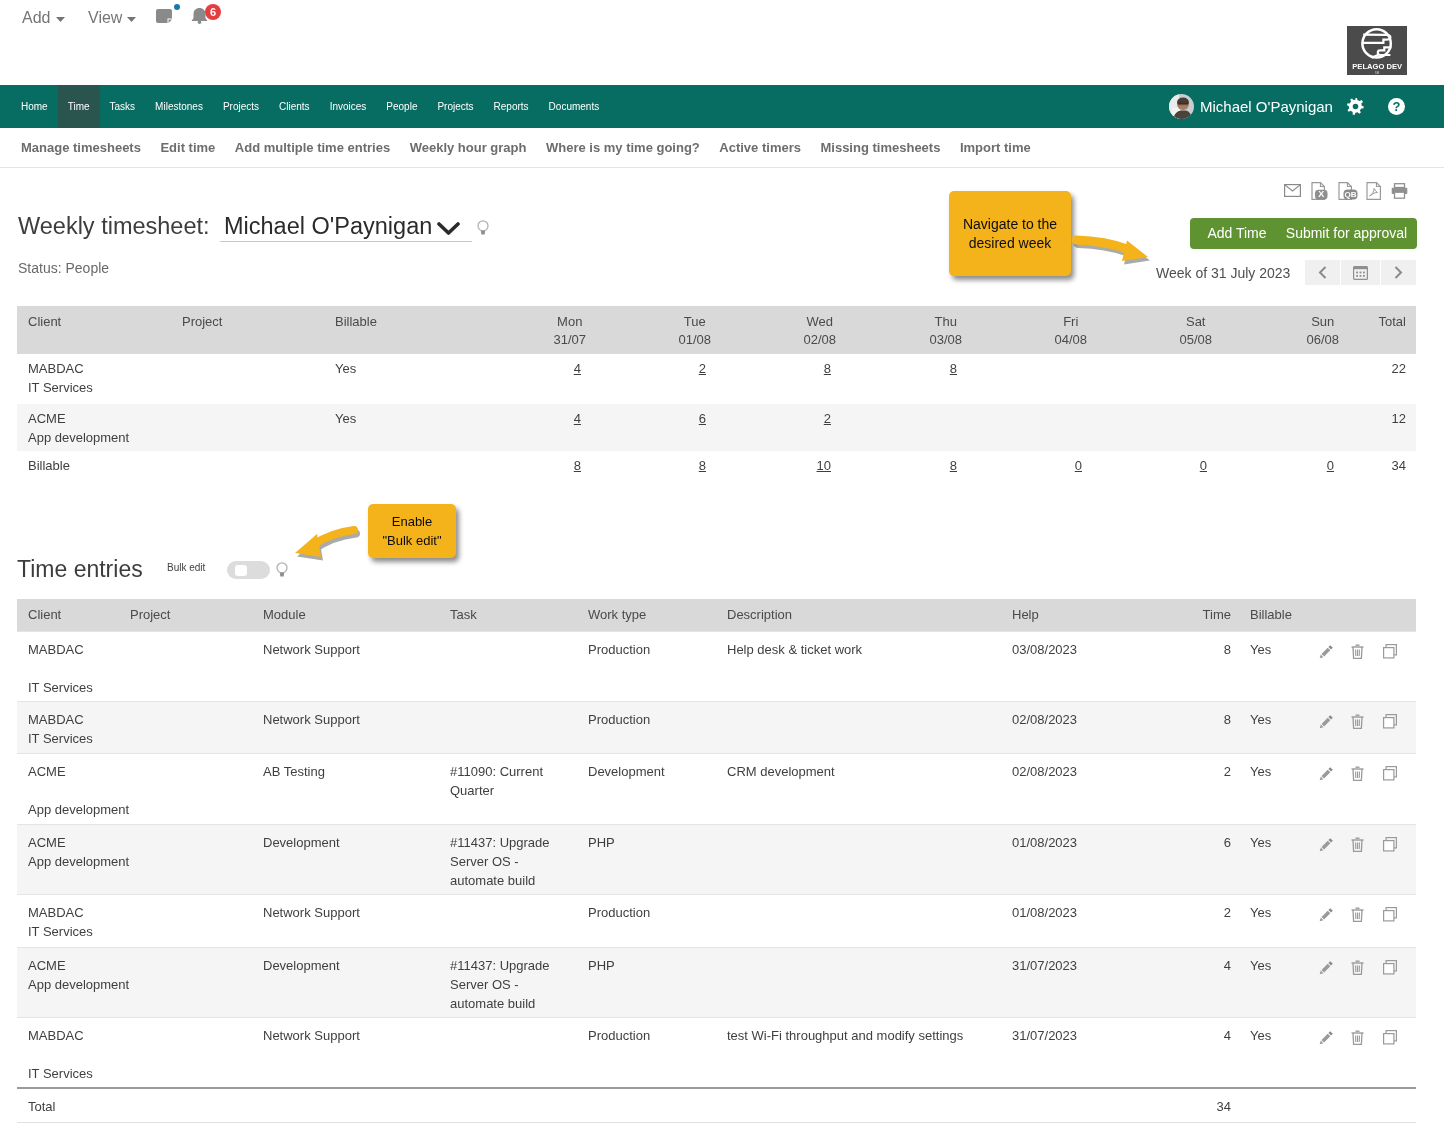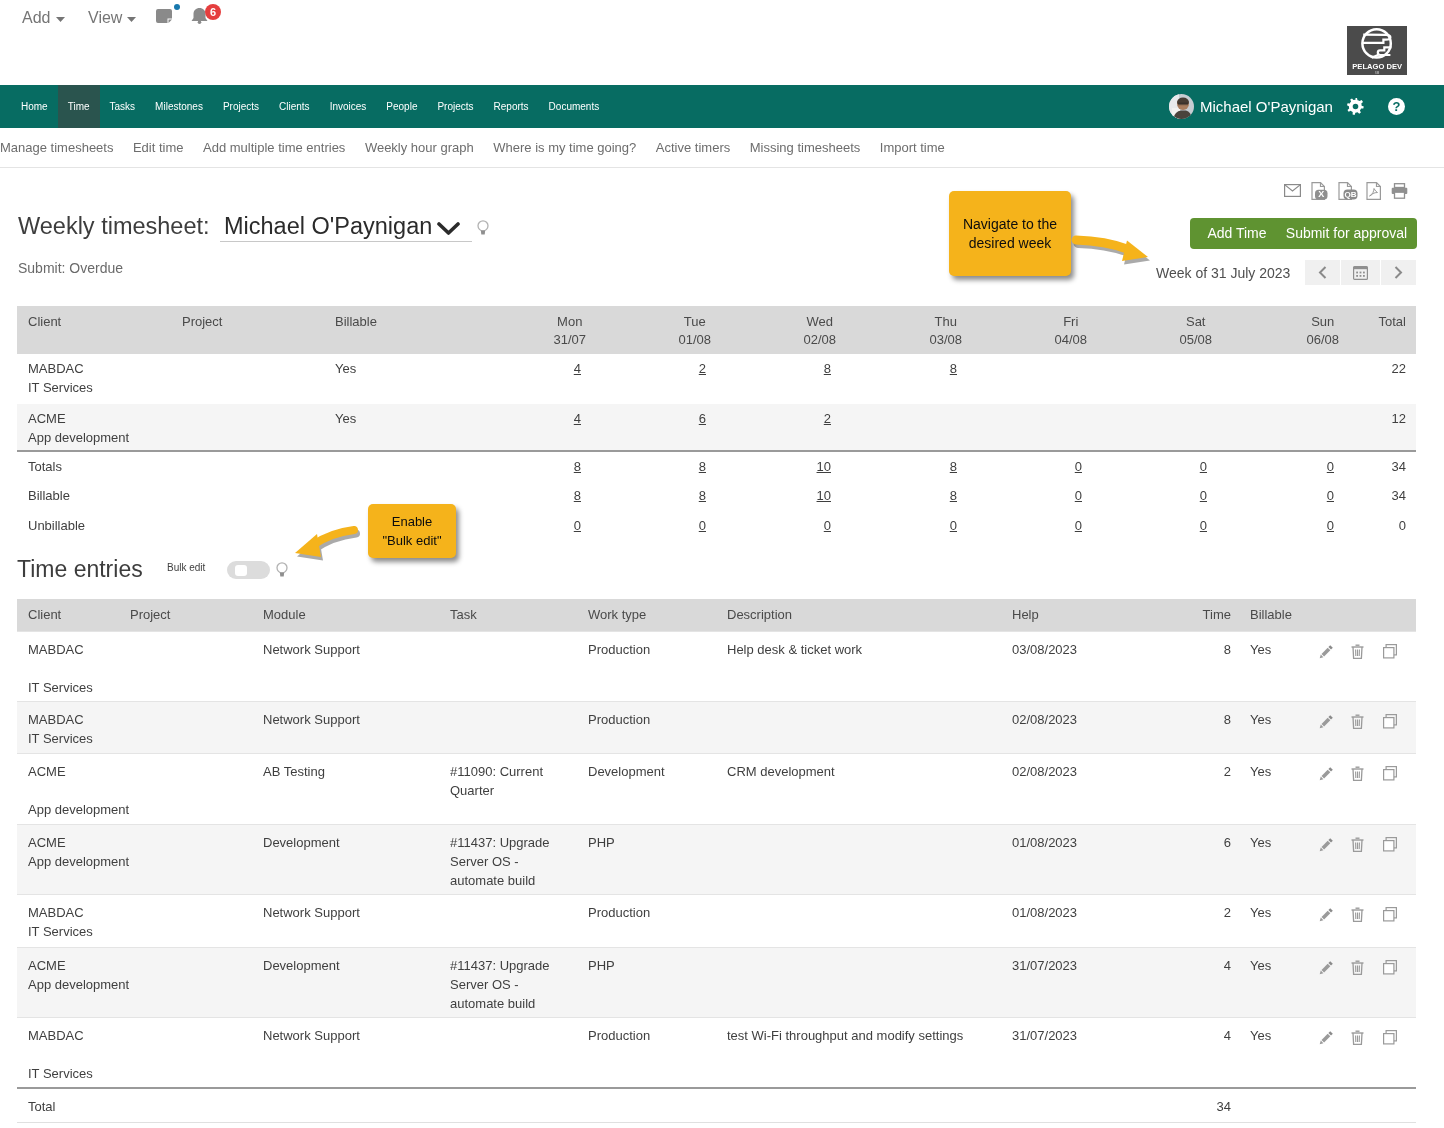--- a/index.html
+++ b/index.html
@@ -112,21 +112,21 @@
 </svg>
 </div>
 <div class="uname">Michael O'Paynigan</div>
 
 <svg class="abs" style="left:1347px;top:98px;" width="17" height="17" viewBox="0 0 17 17">
   <path fill="#fff" d="M8.5 0 L10 0 L10.5 2.2 A6.5 6.5 0 0 1 12.6 3.1 L14.7 2 L16 3.9 L14.3 5.5 A6.5 6.5 0 0 1 14.6 7.7 L16.8 8.5 L16.3 10.5 L14.1 10.5 A6.5 6.5 0 0 1 12.9 12.4 L13.9 14.5 L12.2 15.8 L10.6 14.2 A6.5 6.5 0 0 1 8.4 14.7 L7.6 16.9 L5.6 16.4 L5.7 14.1 A6.5 6.5 0 0 1 3.8 12.8 L1.6 13.7 L0.5 11.9 L2.2 10.4 A6.5 6.5 0 0 1 1.9 8.2 L0 7.2 L0.6 5.3 L2.8 5.4 A6.5 6.5 0 0 1 4.1 3.6 L3.2 1.4 L5 0.4 L6.4 2.1 A6.5 6.5 0 0 1 8.5 1.8 Z M8.5 5.7 A2.8 2.8 0 1 0 8.5 11.3 A2.8 2.8 0 1 0 8.5 5.7 Z"></path>
 </svg>
 
 <div class="abs" style="left:1388px;top:98px;width:17px;height:17px;border-radius:50%;background:#fff;color:#076c62;font-weight:bold;font-size:13px;text-align:center;line-height:17px;">?</div>
 
-<div class="subnav" style="">
+<div class="subnav" style="padding-left:21px;font-weight:bold;">
   <a>Manage timesheets</a>
     <a>Edit time</a>
     <a>Add multiple time entries</a>
     <a>Weekly hour graph</a>
     <a>Where is my time going?</a>
     <a>Active timers</a>
     <a>Missing timesheets</a>
     <a>Import time</a>
 </div>
 
@@ -161,21 +161,21 @@
 <div class="abs" style="left:224px;top:213px;font-size:23.5px;color:#2b2b2b;">Michael O'Paynigan</div>
 <svg class="abs" style="left:437px;top:222px;" width="23" height="13" viewBox="0 0 23 13">
     <path d="M2 2 L11.5 11 L21 2" fill="none" stroke="#2b2b2b" stroke-width="3.6" stroke-linecap="round" stroke-linejoin="round"></path>
   </svg>
 <div class="abs" style="left:220px;top:241px;width:252px;border-bottom:1px solid #c8c8c8;"></div>
 
 <svg class="abs" style="left:477px;top:220px;" width="13" height="17" viewBox="0 0 13 17">
   <circle cx="6" cy="5.8" r="5" fill="none" stroke="#b2b2b2" stroke-width="1.3"></circle>
   <path d="M3.8 10.4 L8.2 10.4 L7.7 14.6 L4.3 14.6 Z" fill="#8f8f8f"></path>
 </svg>
-<div class="status">Submit: Overdue</div>
+<div class="status">Status: People</div>
 <div class="btn" style="left:1190px;width:94px;">Add Time</div>
 <div class="btn" style="left:1276px;width:141px;">Submit for approval</div>
 <div class="weektxt">Week of 31 July 2023</div>
 <div class="wbtn" style="left:1305px;width:35px;">
 <svg width="9" height="13" viewBox="0 0 9 13" style="margin-top:6px;">
       <path d="M7.5 1 L2 6.5 L7.5 12" fill="none" stroke="#8a8a8a" stroke-width="2"></path>
     </svg>
 </div>
 <div class="wbtn" style="left:1341px;width:39px;">
 <svg width="15" height="15" viewBox="0 0 15 15" style="margin-top:5px;">
@@ -245,57 +245,31 @@
         <td class="r">4</td>
         <td class="r">6</td>
         <td class="r">2</td>
         <td class="r"></td>
         <td class="r"></td>
         <td class="r"></td>
         <td class="r"></td>
         <td class="rt">12</td>
       </tr>
 <tr class="sumrow" style="height:30px;">
-        <td style="border-top:2px solid #9a9a9a;">Totals</td>
-        <td style="border-top:2px solid #9a9a9a;"></td>
-        <td style="border-top:2px solid #9a9a9a;"></td>
-        <td class="r" style="border-top:2px solid #9a9a9a;">8</td>
-        <td class="r" style="border-top:2px solid #9a9a9a;">8</td>
-        <td class="r" style="border-top:2px solid #9a9a9a;">10</td>
-        <td class="r" style="border-top:2px solid #9a9a9a;">8</td>
-        <td class="r" style="border-top:2px solid #9a9a9a;">0</td>
-        <td class="r" style="border-top:2px solid #9a9a9a;">0</td>
-        <td class="r" style="border-top:2px solid #9a9a9a;">0</td>
-        <td class="rt" style="border-top:2px solid #9a9a9a;">34</td>
-      </tr>
-<tr class="sumrow" style="height:30px;">
         <td>Billable</td>
         <td></td>
         <td></td>
         <td class="r">8</td>
         <td class="r">8</td>
         <td class="r">10</td>
         <td class="r">8</td>
         <td class="r">0</td>
         <td class="r">0</td>
         <td class="r">0</td>
         <td class="rt">34</td>
-      </tr>
-<tr class="sumrow" style="height:30px;">
-        <td>Unbillable</td>
-        <td></td>
-        <td></td>
-        <td class="r">0</td>
-        <td class="r">0</td>
-        <td class="r">0</td>
-        <td class="r">0</td>
-        <td class="r">0</td>
-        <td class="r">0</td>
-        <td class="r">0</td>
-        <td class="rt">0</td>
       </tr>
 </tbody>
   </table>
 
 <div class="h2">Time entries</div>
 <div class="belabel">Bulk edit</div>
 <div class="toggle">
     <div class="knob"></div>
   </div>
 <svg class="abs" style="left:276px;top:562px;" width="13" height="17" viewBox="0 0 13 17">

